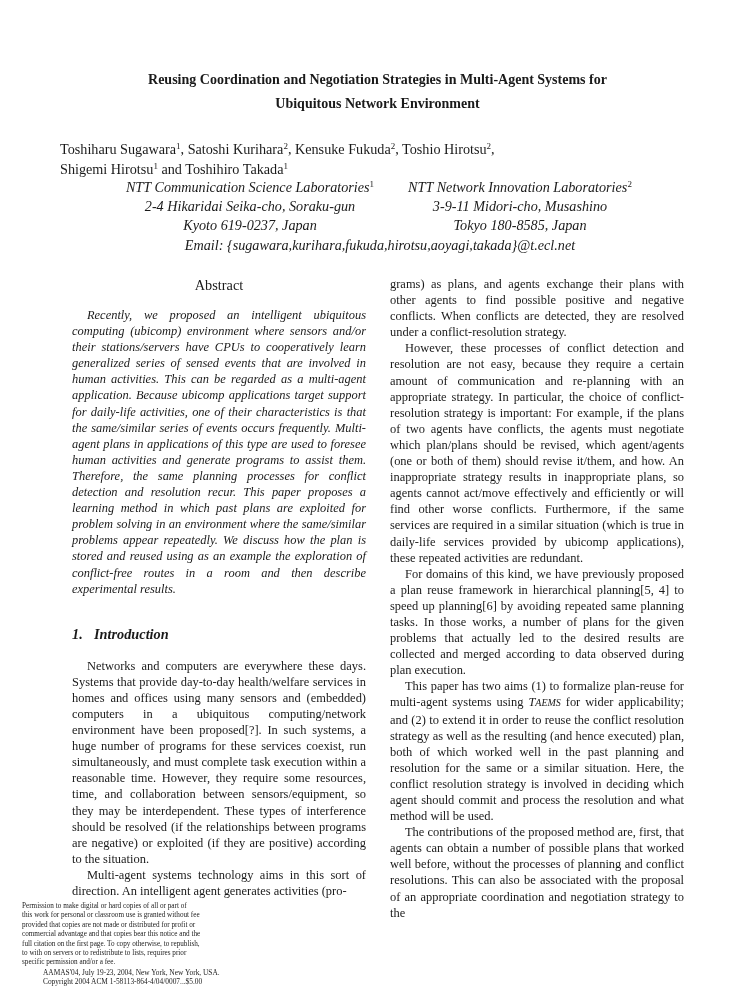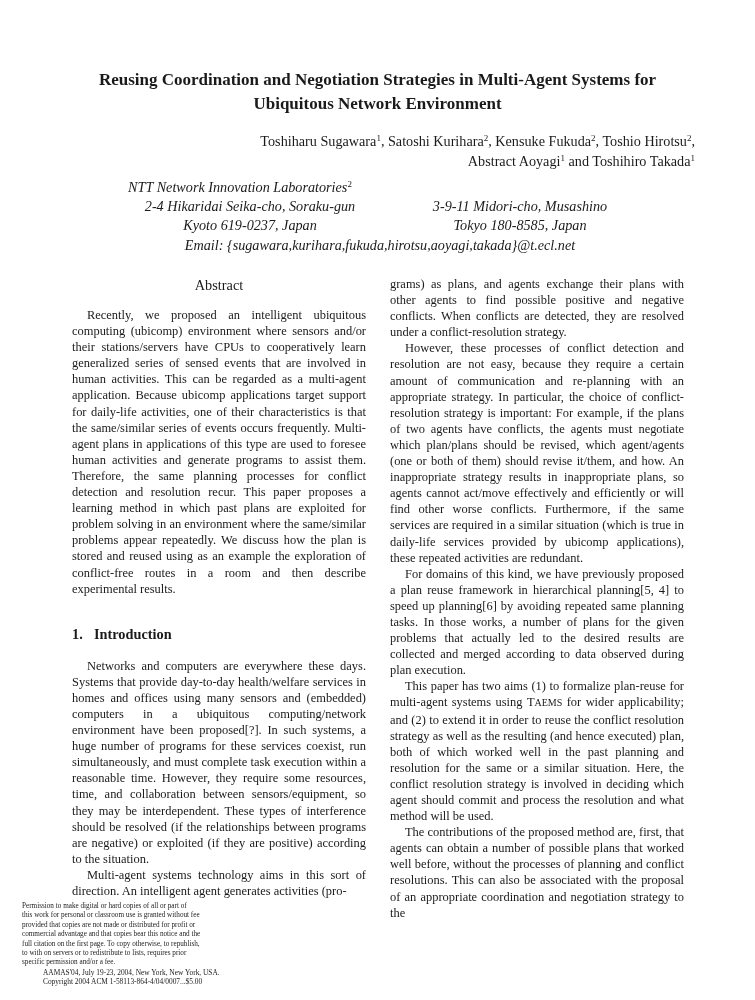--- a/index.html
+++ b/index.html
@@ -1,56 +1,57 @@
 <!DOCTYPE html>
 <html><head>
 <meta charset="utf-8">
 <style>
   html, body { margin: 0; padding: 0; background: #ffffff; }
   body { width: 755px; height: 1000px; position: relative; overflow: hidden; color: #1a1a1a; font-family: "Liberation Serif", serif; }
-  .title { position: absolute; left: 60px; top: 68px; width: 635px; text-align: center; font-weight: bold; font-size: 17px; line-height: 24px; }
-  .authors { position: absolute; left: 60px; top: 132px; width: 635px; text-align: right; font-size: 14.2px; line-height: 19.5px; }
+  .title { position: absolute; left: 60px; top: 68px; width: 635px; text-align: center; font-weight: bold; font-size: 14px; line-height: 24px; }
+  .authors { position: absolute; left: 60px; top: 140px; width: 635px; text-align: left; font-size: 14.2px; line-height: 19.5px; }
   .authors sup { font-size: 9px; vertical-align: 5px; line-height: 0; }
   .affils { position: absolute; left: 110px; top: 178px; width: 540px; font-size: 14.2px; line-height: 19.2px; font-style: italic; }
   .affil-row { display: flex; }
   .affil-row .l { width: 280px; text-align: center; }
   .affil-row .r { width: 260px; text-align: center; }
   .affil-row sup { font-size: 9px; vertical-align: 5px; line-height: 0; font-style: normal; }
   .email { text-align: center; }
   .col { position: absolute; width: 294px; font-size: 12.45px; line-height: 16.1px; text-align: justify; }
   .col-left { left: 72px; top: 276px; }
   .col-right { left: 390px; top: 276px; }
   .h-abstract { text-align: center; font-weight: normal; font-size: 14.3px; margin: 0 0 13px 0; line-height: 18px; }
-  .abstract { }
+  .abstract { font-style: italic; }
   p { margin: 0; text-indent: 15px; }
-  .h-section { font-weight: bold; font-size: 14.3px; margin: 28px 0 15px 0; line-height: 18px; }
+  .h-section { font-weight: bold; font-size: 14.3px; margin: 28px 0 15px 0; line-height: 18px; font-style: italic; }
   .h-section .num { display: inline-block; width: 22px; }
-  .sc { font-variant: small-caps; }
+  .sc { font-variant: small-caps; font-style: italic; }
   .footnote { position: absolute; left: 22px; top: 902px; width: 220px; font-size: 7.2px; line-height: 9.4px; color: #222; }
   .footnote .ind { padding-left: 21px; font-size: 7.4px; }
 </style>
 </head>
 <body>
 
 <div class="title">
   <div>Reusing Coordination and Negotiation Strategies in Multi-Agent Systems for</div>
   <div>Ubiquitous Network Environment</div>
 </div>
 
 <div class="authors">
   <div>
     <span>Toshiharu Sugawara</span><sup>1</sup><span>, </span><span>Satoshi Kurihara</span><sup>2</sup><span>, </span><span>Kensuke Fukuda</span><sup>2</sup><span>, </span><span>Toshio Hirotsu</span><sup>2</sup><span>,</span>
   </div>
   <div>
-    <span>Abstract Aoyagi</span><sup>1</sup><span> and </span><span>Toshihiro Takada</span><sup>1</sup>
+    <span>Shigemi Hirotsu</span><sup>1</sup><span> and </span><span>Toshihiro Takada</span><sup>1</sup>
   </div>
 </div>
 
 <div class="affils">
   <div class="affil-row">
+    <div class="l"><span>NTT Communication Science Laboratories</span><sup>1</sup></div>
     <div class="r"><span>NTT Network Innovation Laboratories</span><sup>2</sup></div>
   </div>
   <div class="affil-row">
     <div class="l">2-4 Hikaridai Seika-cho, Soraku-gun</div>
     <div class="r">3-9-11 Midori-cho, Musashino</div>
   </div>
   <div class="affil-row">
     <div class="l">Kyoto 619-0237, Japan</div>
     <div class="r">Tokyo 180-8585, Japan</div>
   </div>

